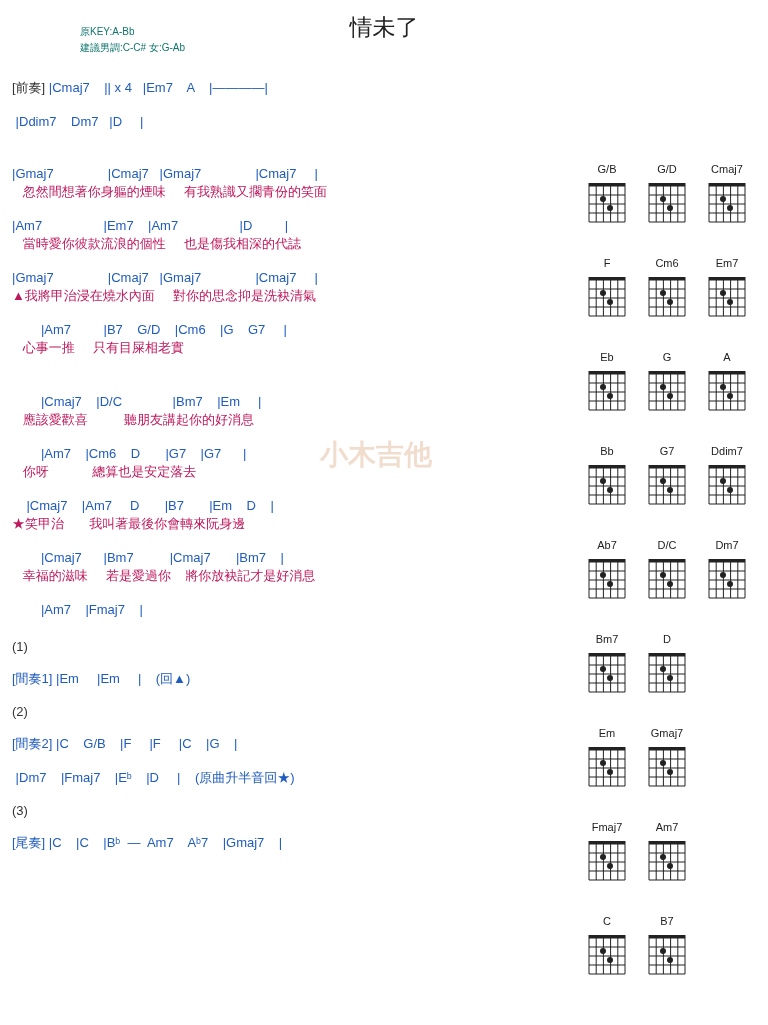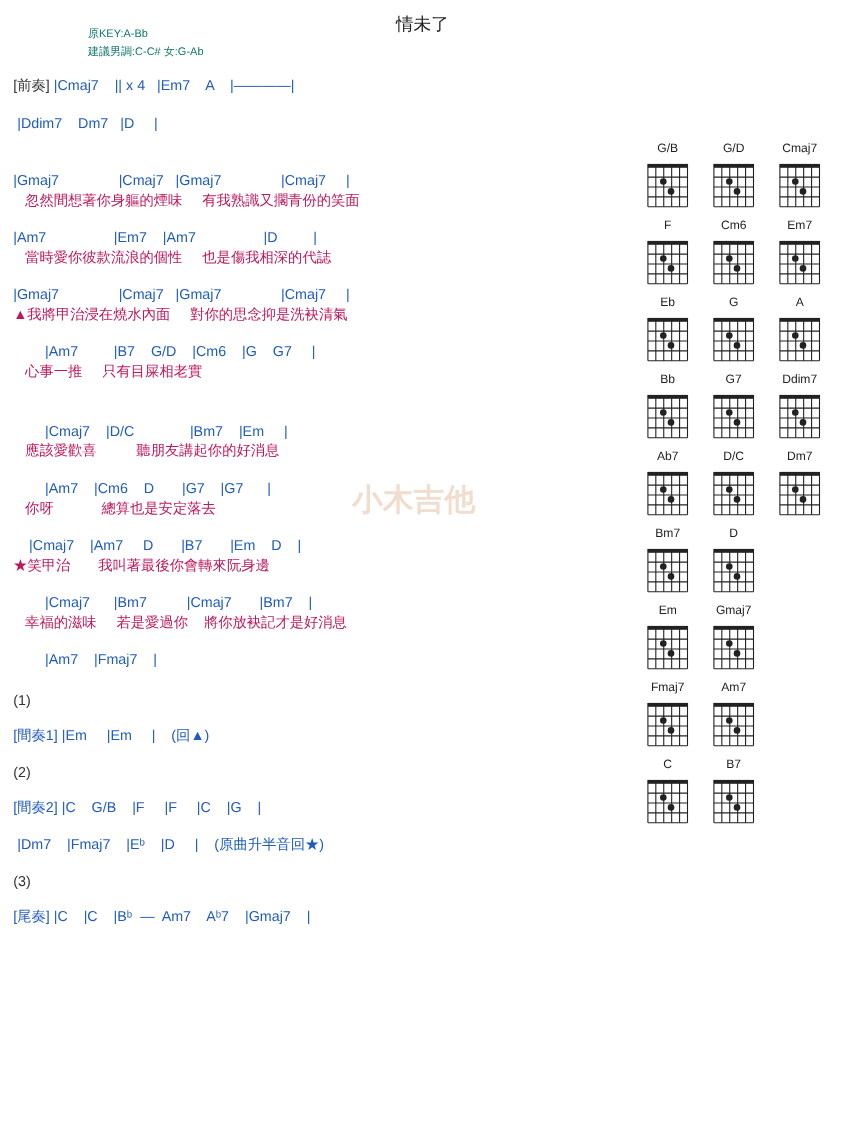--- a/index.html
+++ b/index.html
@@ -10,21 +10,21 @@
     color: #333;
     background: #fff;
     width: 768px;
   }
   .page {
     position: relative;
     padding: 8px 12px;
   }
   .title {
     text-align: center;
-    font-size: 16px;
+    font-size: 23px;
     font-weight: 400;
     margin: 4px 0 2px;
     color: #222;
   }
   .meta-left {
     position: absolute;
     left: 80px;
     top: 24px;
     font-size: 10px;
     color: #0f766e;
@@ -75,20 +75,21 @@
   }
   .section-mark {
     color: #333;
     font-size: 13px;
     margin-top: 6px;
   }
   .intro { margin-top: 0; }
 
   .chord-diag {
     width: 54px;
+    margin-top: 24px;
   }
   .chord-diag .name {
     text-align: center;
     font-size: 11px;
     color: #222;
     margin-bottom: 2px;
     font-weight: 500;
   }
   .chord-diag svg { display: block; margin: 0 auto; }
 

